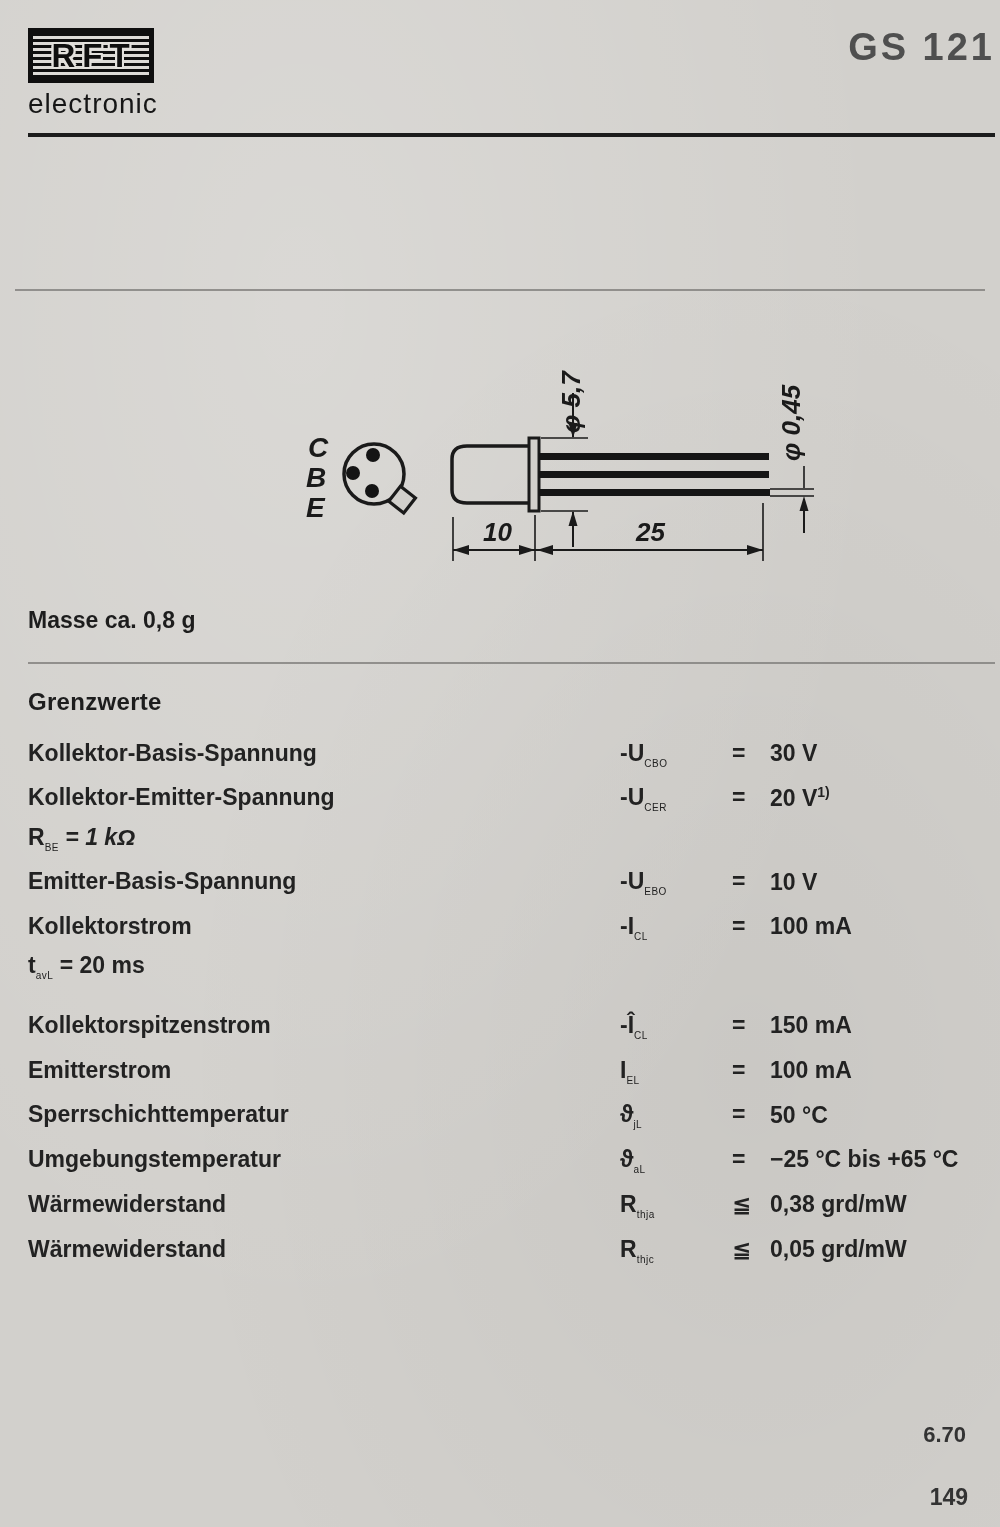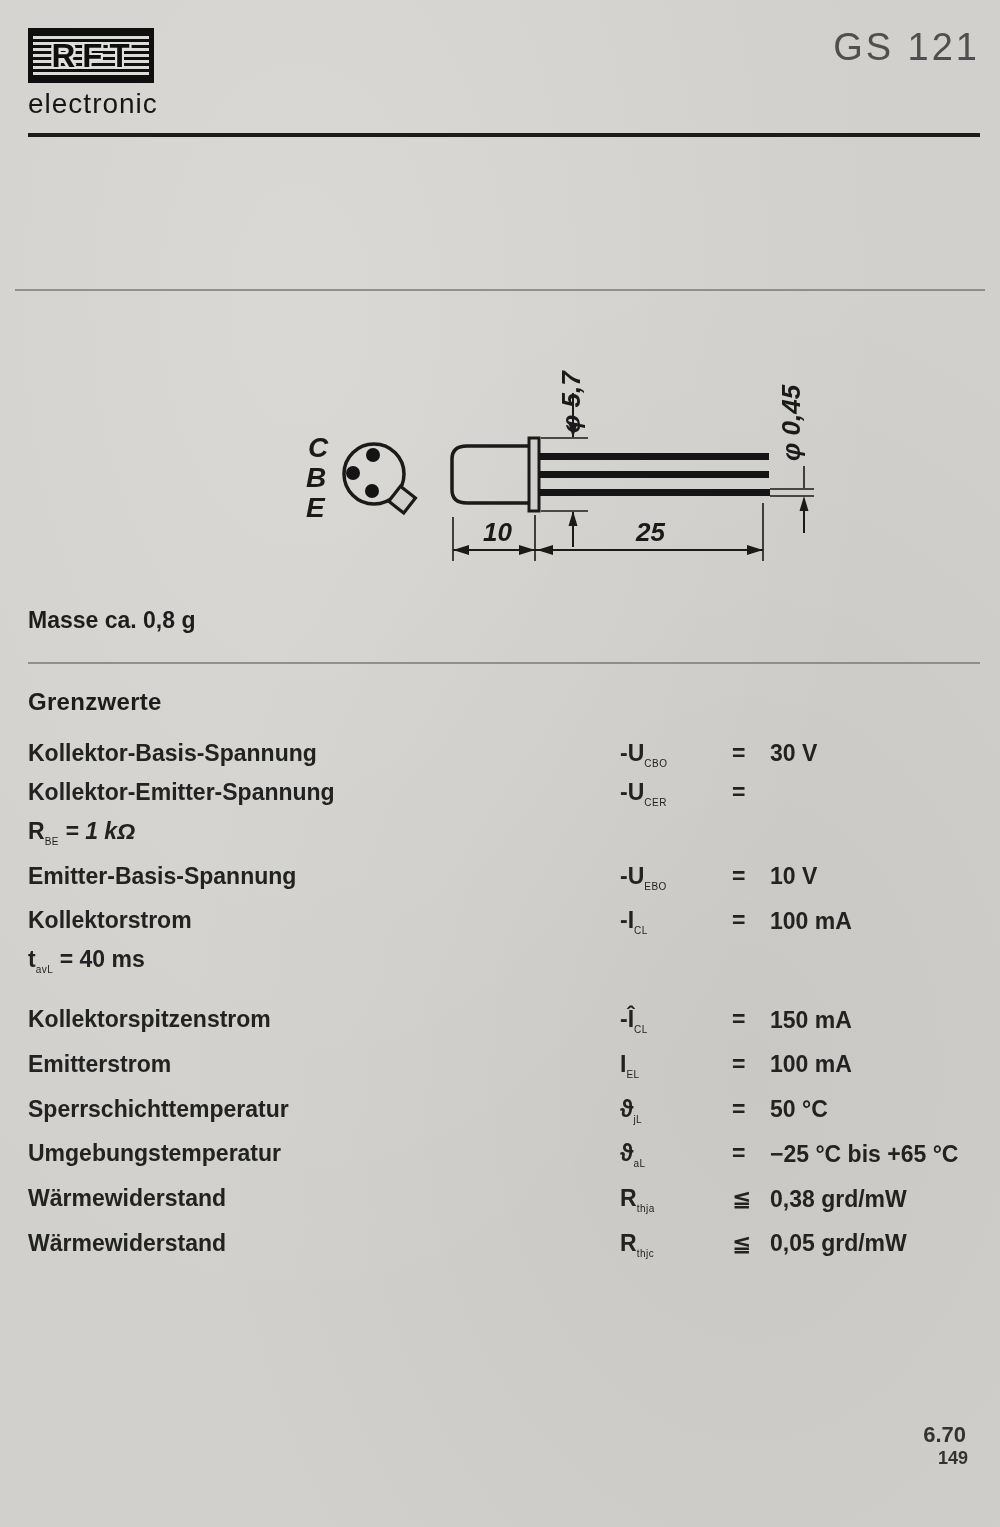--- a/index.html
+++ b/index.html
@@ -4,36 +4,36 @@
 <style>
   * { margin:0; padding:0; box-sizing:border-box; }
   html,body { background:#b9b7b3; }
   body { font-family:"Liberation Sans","DejaVu Sans",sans-serif; }
   .page {
     position:relative; width:1000px; height:1527px; margin:0 auto;
     background:#d2d0cc; color:#1d1d1d; overflow:hidden;
     background-image: radial-gradient(ellipse at 30% 20%, rgba(255,255,255,.18), rgba(0,0,0,0) 60%),
                       radial-gradient(ellipse at 75% 70%, rgba(0,0,0,.04), rgba(0,0,0,0) 55%);
   }
-  .content { padding-left:28px; padding-right:20px; }
+  .content { padding-left:28px; padding-right:5px; }
 
   
   .hdr { padding-top:28px; display:flex; justify-content:space-between; align-items:flex-start; }
   .rft-box {
     width:126px; height:55px; border:5px solid #0f0f0f;
     background:repeating-linear-gradient(#0f0f0f 0 3px, #dddbd7 3px 6px);
     display:flex; align-items:center; justify-content:center;
   }
   .rft-text {
     font-weight:bold; font-size:33px; letter-spacing:7px; color:#0f0f0f; padding-left:6px;
     text-shadow:-2px 0 0 #e3e1dd, 2px 0 0 #e3e1dd, 0 -2px 0 #e3e1dd, 0 2px 0 #e3e1dd,
                 -2px -2px 0 #e3e1dd, 2px 2px 0 #e3e1dd, -2px 2px 0 #e3e1dd, 2px -2px 0 #e3e1dd;
   }
   .rft-sub { font-size:28px; letter-spacing:1px; color:#161616; margin-top:5px; }
-  .part-no { font-size:38px; font-weight:normal; color:#4f4f4f; letter-spacing:3px; margin-top:-2px; }
+  .part-no { font-size:38px; font-weight:bold; color:#4f4f4f; letter-spacing:3px; margin-top:-2px; }
 
   .rule-heavy { height:4px; background:#1c1c1c; margin-top:13px; }
   .rule-thin  { height:2px; background:#79777374; background:#7a7876; opacity:.75; }
 
   .desc {
     margin-top:21px; font-size:21px; font-weight:bold; line-height:33px;
     text-align:justify; color:#242424; letter-spacing:.2px; word-spacing:3px;
   }
 
   .drawing { display:block; margin-top:0; }
@@ -43,21 +43,21 @@
   .limits-title { margin-top:24px; font-size:24px; font-weight:bold; letter-spacing:.3px; }
 
   .table { margin-top:17px; font-size:23px; font-weight:bold; color:#222; }
   .trow { display:grid; grid-template-columns:592px 112px 38px auto; align-items:baseline; line-height:29.5px; }
   .trow.gap { margin-top:15px; }
   .table sub { font-size:10px; font-weight:normal; letter-spacing:.5px; }
   .table sup { font-size:14px; }
   .c-rel { text-align:left; }
   .omega { font-style:italic; }
   .issue { position:absolute; top:1422px; right:34px; font-size:22px; font-weight:bold; color:#333; }
-  .pageno { position:absolute; top:1448px; right:32px; font-size:18px; font-weight:bold; color:#333; }
+  .pageno { position:absolute; top:1484px; right:32px; font-size:23px; font-weight:bold; color:#333; }
 
   svg text { fill:#1a1a1a; }
 </style>
 </head>
 <body>
 
 <div class="page">
   <div class="content">
     <div class="hdr">
       <div>
@@ -138,41 +138,42 @@
       <div class="trow">
         <div class="c-label"><span>Kollektor-Basis-Spannung</span><sub></sub><span></span></div>
         <div class="c-sym"><span>-U</span><sub>CBO</sub></div>
         <div class="c-rel">=</div>
         <div class="c-val"><span>30 V</span><sup></sup></div>
       </div>
       <div class="trow">
         <div class="c-label"><span>Kollektor-Emitter-Spannung</span><sub></sub><span></span></div>
         <div class="c-sym"><span>-U</span><sub>CER</sub></div>
         <div class="c-rel">=</div>
+        <div class="c-val"><span>20 V</span><sup>1)</sup></div>
       </div>
       <div class="trow">
         <div class="c-label"><span>R</span><sub>BE</sub><span class="omega"> = 1 kΩ</span></div>
         <div class="c-sym"><span></span><sub></sub></div>
         <div class="c-rel"></div>
         <div class="c-val"><span></span><sup></sup></div>
       </div>
       <div class="trow">
         <div class="c-label"><span>Emitter-Basis-Spannung</span><sub></sub><span></span></div>
         <div class="c-sym"><span>-U</span><sub>EBO</sub></div>
         <div class="c-rel">=</div>
         <div class="c-val"><span>10 V</span><sup></sup></div>
       </div>
       <div class="trow">
         <div class="c-label"><span>Kollektorstrom</span><sub></sub><span></span></div>
         <div class="c-sym"><span>-I</span><sub>CL</sub></div>
         <div class="c-rel">=</div>
         <div class="c-val"><span>100 mA</span><sup></sup></div>
       </div>
       <div class="trow">
-        <div class="c-label"><span>t</span><sub>avL</sub><span> = 40 ms</span></div>
+        <div class="c-label"><span>t</span><sub>avL</sub><span> = 20 ms</span></div>
         <div class="c-sym"><span></span><sub></sub></div>
         <div class="c-rel"></div>
         <div class="c-val"><span></span><sup></sup></div>
       </div>
       <div class="trow gap">
         <div class="c-label"><span>Kollektorspitzenstrom</span><sub></sub><span></span></div>
         <div class="c-sym"><span>-Î</span><sub>CL</sub></div>
         <div class="c-rel">=</div>
         <div class="c-val"><span>150 mA</span><sup></sup></div>
       </div>

